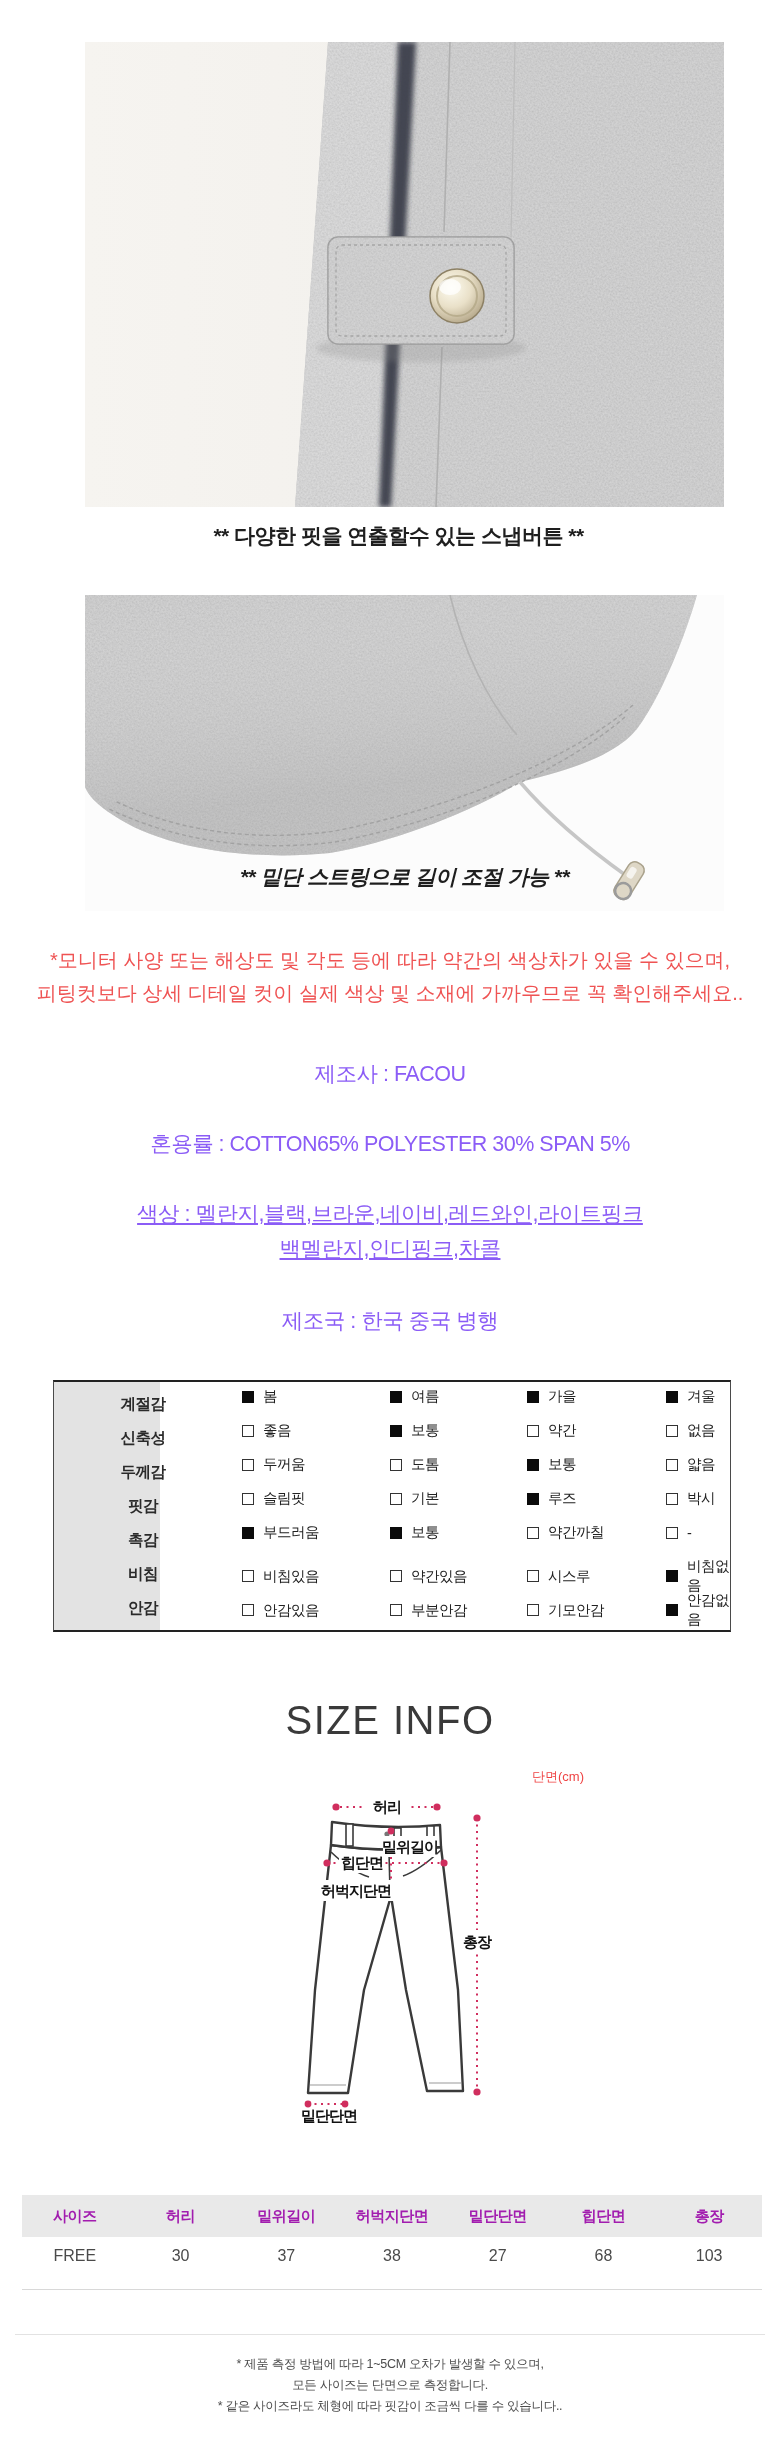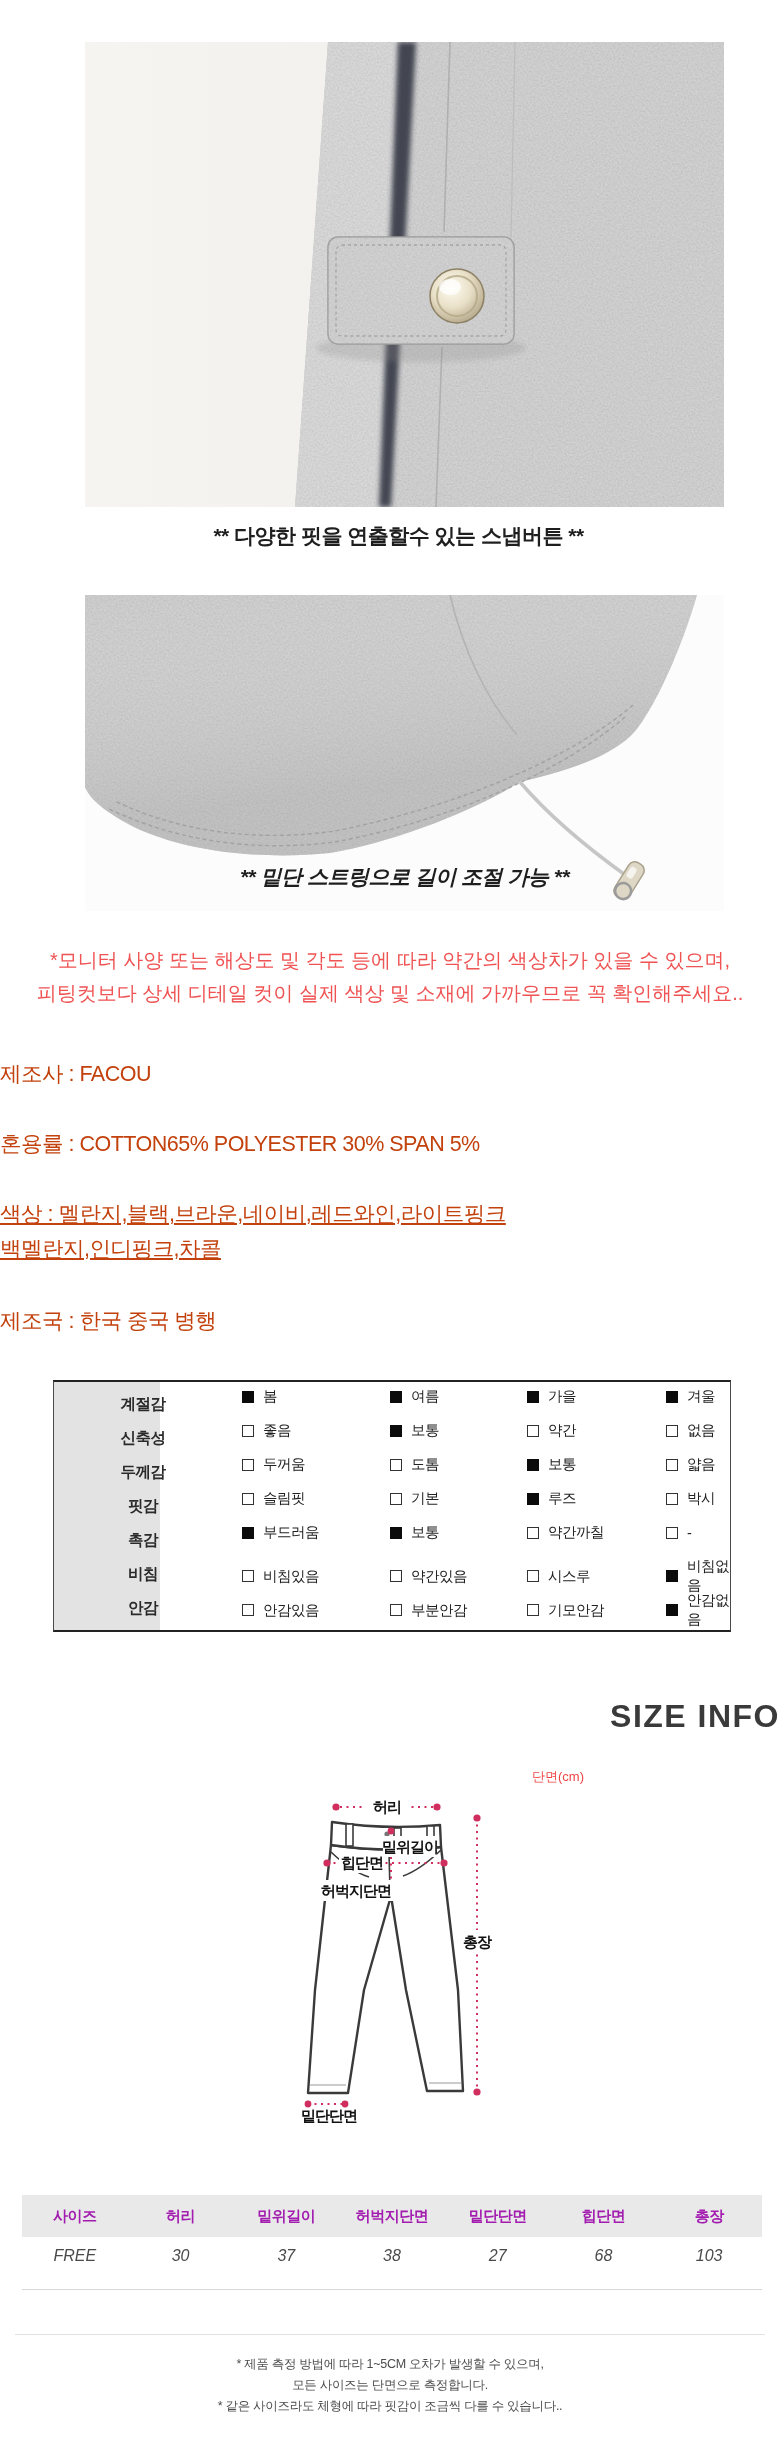--- a/index.html
+++ b/index.html
@@ -22,22 +22,22 @@
     position:absolute; left:0; width:780px; text-align:center;
     font-size:21px; font-weight:700; color:#1e1e1e; letter-spacing:-0.5px;
   }
 
   .notice {
     position:absolute; top:944px; left:0; width:780px; text-align:center;
     font-size:20px; line-height:33px; font-weight:400;
   }
 
   .info-line {
-    position:absolute; left:0; width:780px; 
-    font-size:21.5px; color:#c2410c; letter-spacing:-0.5px;
+    position:absolute; left:0; width:780px; text-align:center;
+    font-size:21.5px; color:#8b5cf6; letter-spacing:-0.5px;
   }
   .info-line.two { line-height:35px;text-decoration:underline; }
 
   
   .spec-table {
     position:absolute; top:1380px; left:53px; width:678px; height:252px;
     border:1.5px solid #4a4a4a; border-top:2.5px solid #222; border-bottom:2px solid #222;
     display:flex; flex-direction:column; justify-content:center;
     background:#fff;
   }
@@ -49,40 +49,40 @@
   }
   .spec-label-bg {
     position:absolute; left:0; top:0; bottom:0; width:106px; background:#e3e3e3;
   }
   .spec-options { flex:1; display:grid; grid-template-columns:148px 137px 139px 1fr; padding-left:46px; }
   .spec-opt { display:flex; align-items:center; gap:9px; font-size:14.5px; color:#222; letter-spacing:-0.5px; }
   .cb { width:12px; height:12px; border:1.5px solid #333; background:#fff; flex:0 0 auto; }
   .cb.filled { background:#0b0b0b; border-color:#0b0b0b; }
 
   .size-info-title {
-    position:absolute; top:1698px; left:0; width:780px; text-align:right;
-    font-size:32px; font-weight:700; letter-spacing:1.5px; color:#3a3a3a;
+    position:absolute; top:1698px; left:0; width:780px; text-align:center;
+    font-size:40px; font-weight:400; letter-spacing:1.5px; color:#3a3a3a;
   }
   .unit-label {
     position:absolute; top:1768px; right:196px;
     font-size:13px; color:#ef4444; letter-spacing:0;
   }
 
   
   .size-table {
     position:absolute; top:2195px; left:22px; width:740px; height:95px;
     border-bottom:1px solid #d8d8d8;
   }
   .size-head {
     height:42px; background:#e9e9e9;
     display:grid; grid-template-columns:repeat(7,1fr); align-items:center;
   }
   .size-head .cell { text-align:center; font-size:15px; font-weight:700; color:#a21caf; letter-spacing:-0.5px; }
   .size-vals {
-    margin-top:10px; display:grid; grid-template-columns:repeat(7,1fr); align-items:center;font-style:italic;
+    margin-top:10px; display:grid; grid-template-columns:repeat(7,1fr); align-items:center;
   }
   .size-vals .cell { text-align:center; font-size:16px; color:#4a4a4a; }
 
   .hr2 { position:absolute; top:2334px; left:15px; width:750px; height:0; border-top:1px solid #e2e2e2; }
 
   .footer-notes {
     position:absolute; top:2354px; left:0; width:780px; text-align:center;
     font-size:12.5px; line-height:21px; color:#4c4c4c; letter-spacing:-0.3px;
   }
 

